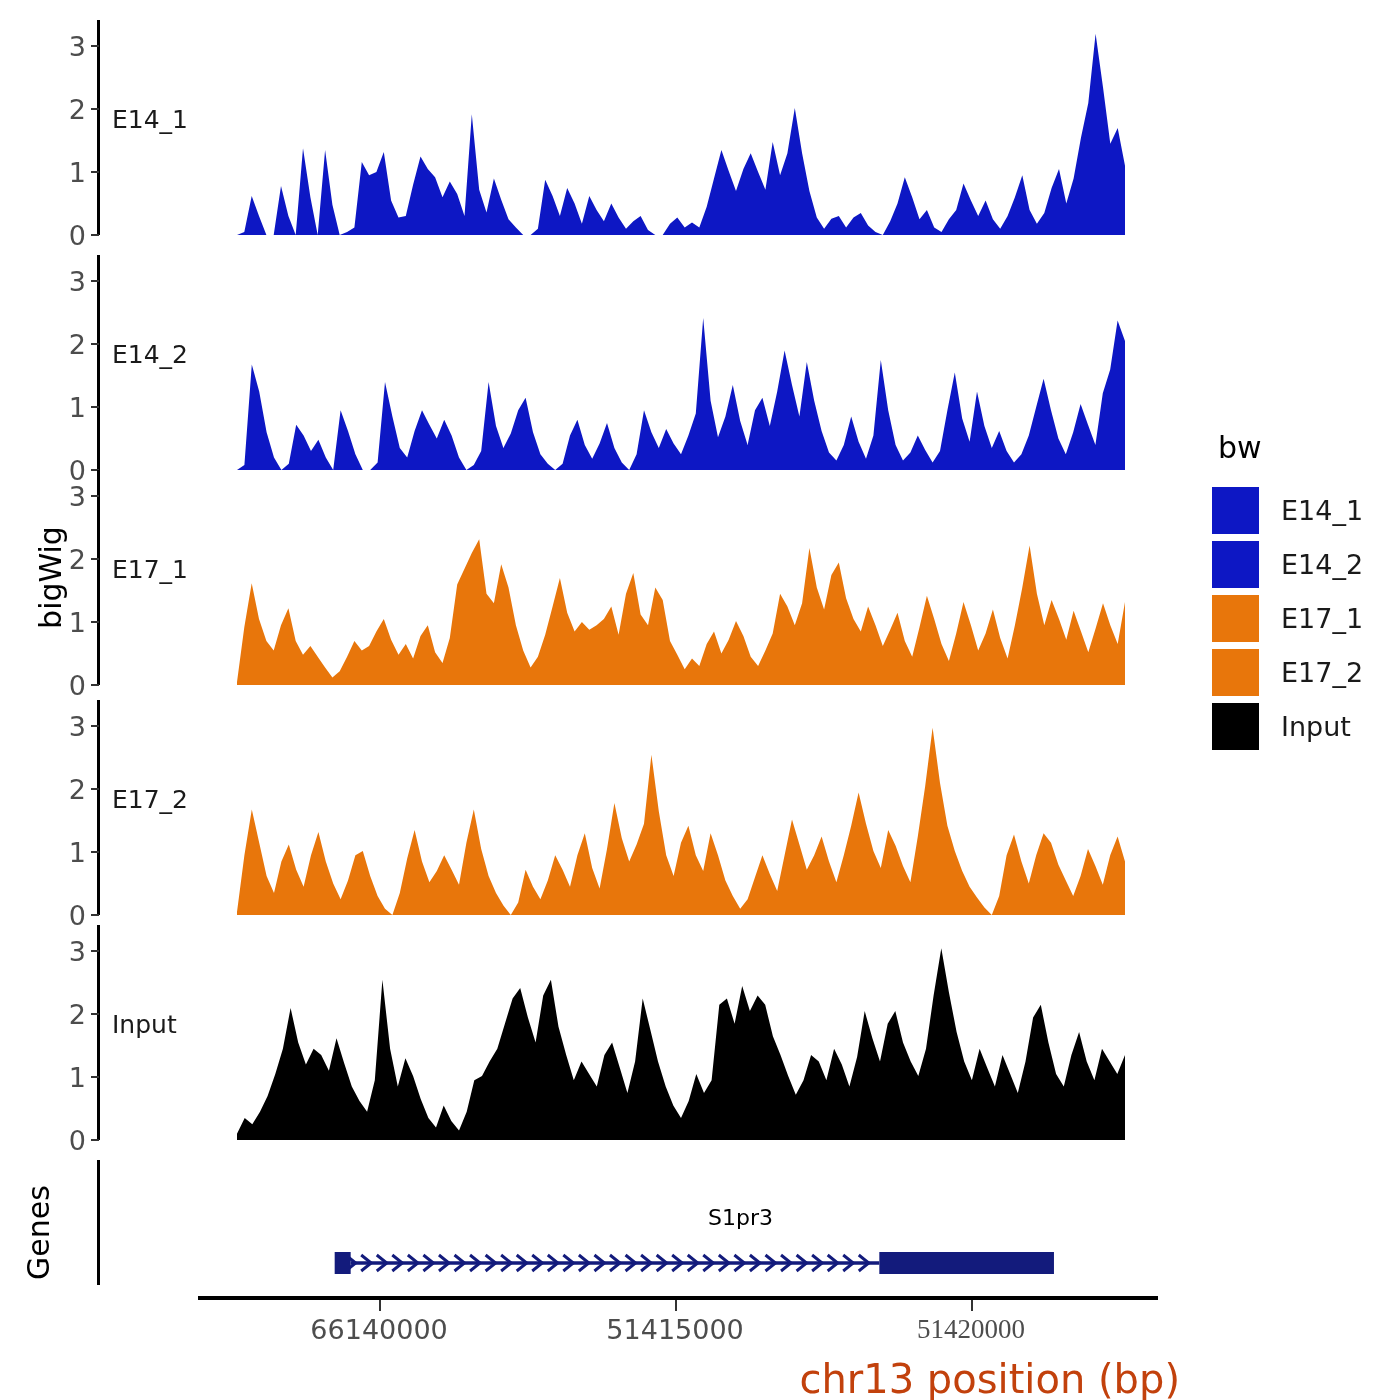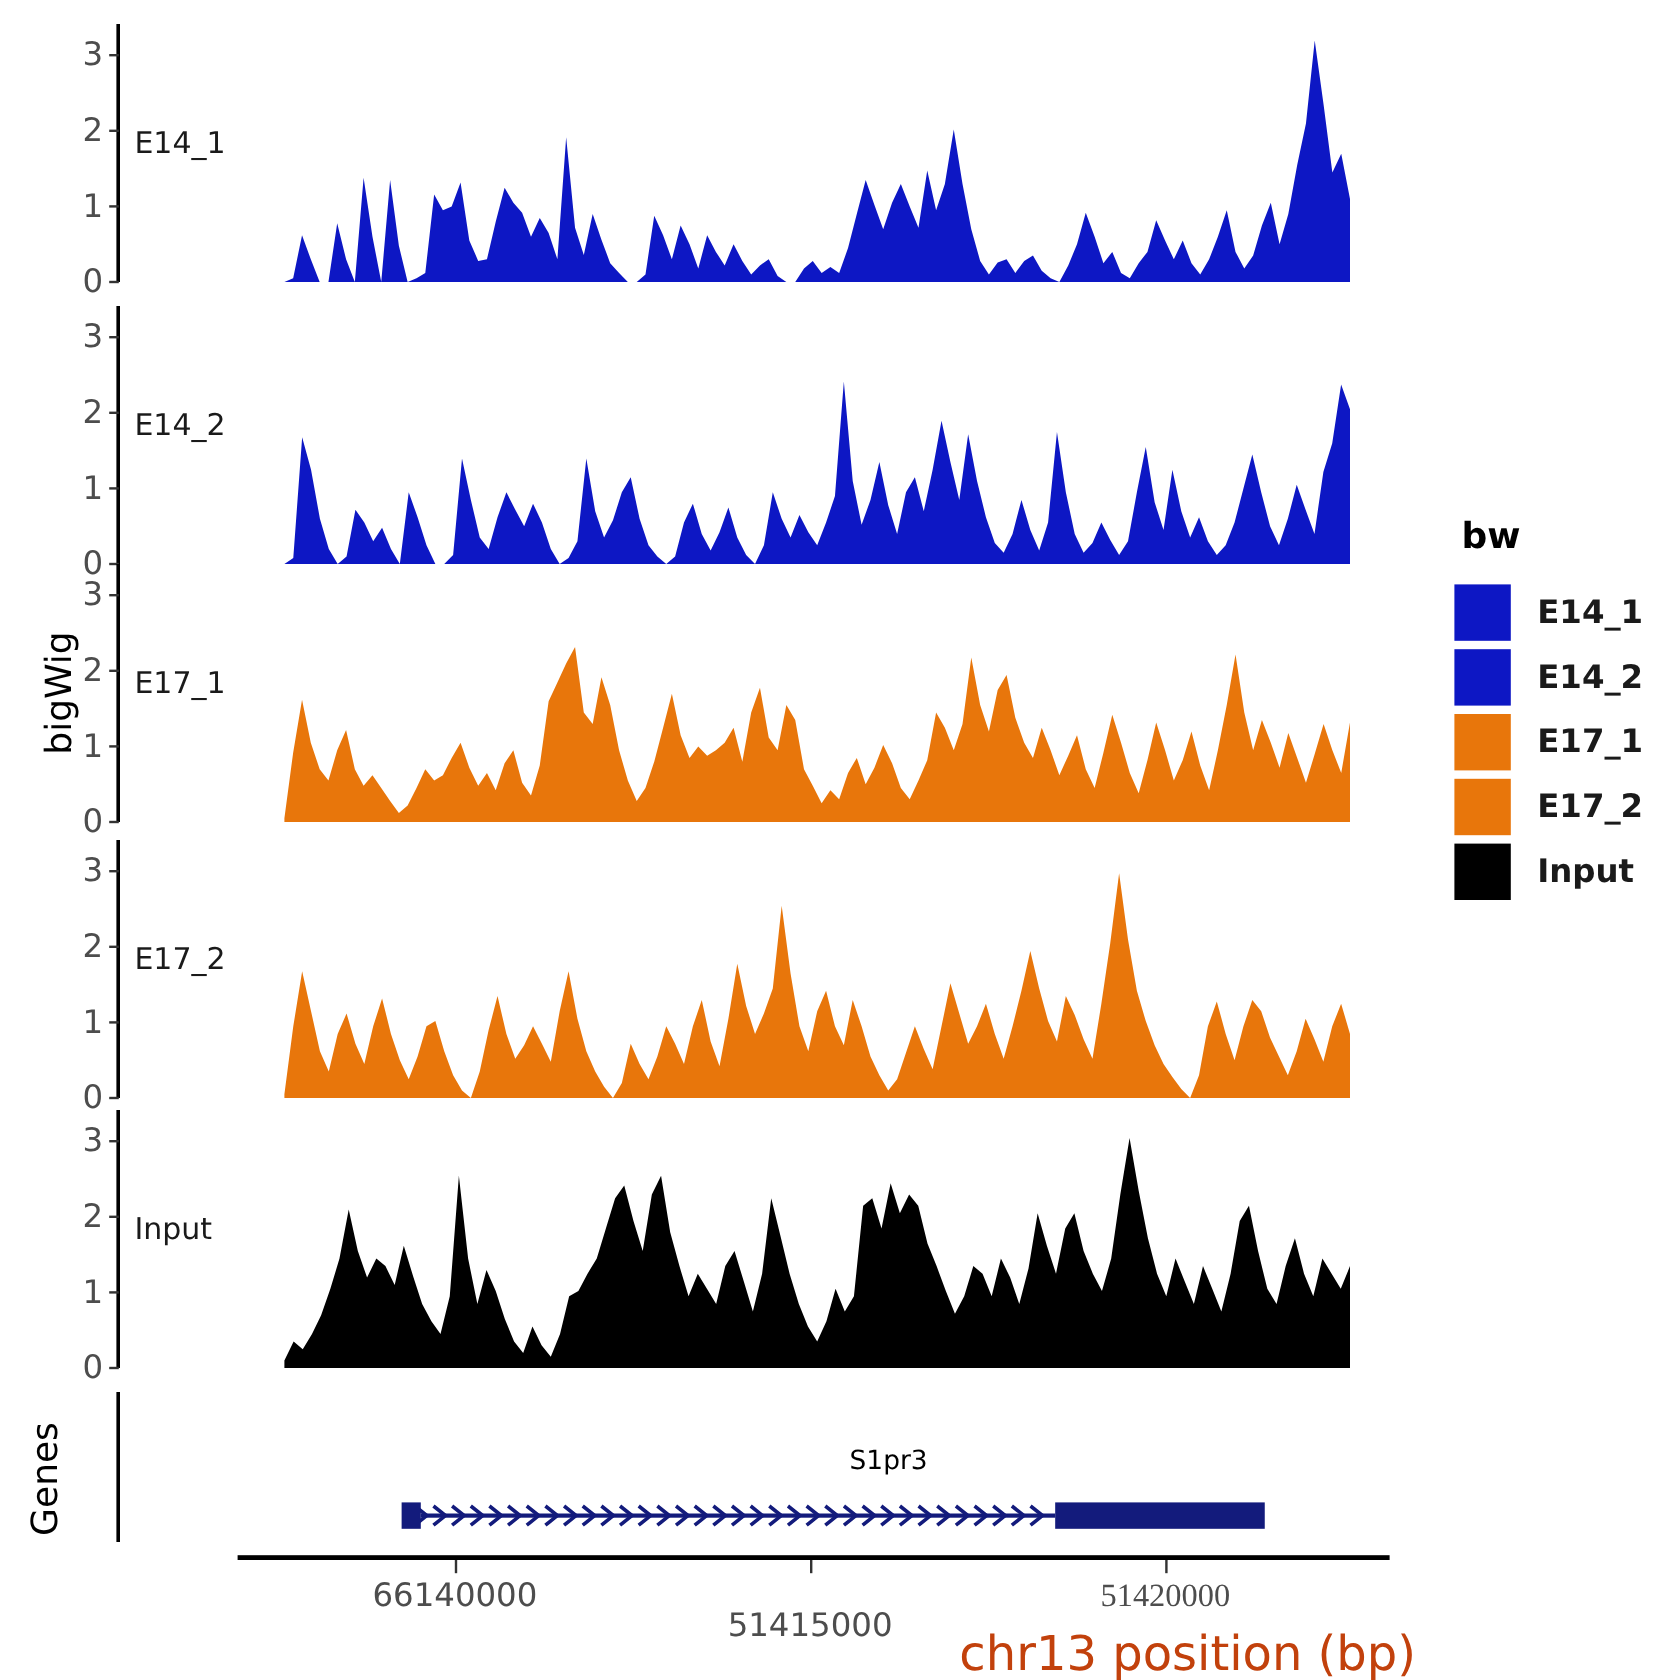--- a/index.html
+++ b/index.html
@@ -25,21 +25,21 @@
   .axis-line{position:absolute;left:97px;top:0;width:3px;background:#000;}
   .tick{position:absolute;left:91px;width:8px;height:2px;background:#333;}
   .ticklab-in{position:absolute;text-align:right;font-size:27px;color:#4d4d4d;
               transform:translateY(-50%);width:46px;left:40px;}
   .track-name{position:absolute;left:112px;font-size:25px;color:#1a1a1a;
               transform:translateY(-50%);white-space:nowrap;}
   .profile{position:absolute;left:0;top:0;width:1160px;height:100%;
            display:block;overflow:visible;}
 
   
-  #legend{position:absolute;left:1212px;top:430px;width:180px;font-weight:bold;}
+  #legend{position:absolute;left:1212px;top:430px;width:180px;}
   #legend-title{font-size:30px;color:#000;margin:0 0 18px 6px;}
   .legend-row{display:flex;align-items:center;height:54px;}
   .legend-key{width:47px;height:47px;flex:0 0 47px;}
   .legend-lab{margin-left:22px;font-size:27px;color:#1a1a1a;white-space:nowrap;}
 
   
   #gene-panel{position:absolute;left:0;top:1160px;width:1180px;height:140px;}
   #gene-axis-line{position:absolute;left:97px;top:0px;width:3px;height:125px;background:#000;}
   #gene-label{position:absolute;font-size:22px;color:#000;white-space:nowrap;
               left:708px;top:1205px;}
@@ -209,20 +209,20 @@
       <rect x="334.68" y="6" width="15.98399999999998" height="22" fill="#131B7C"></rect>
       <rect x="879.32" y="6" width="174.64" height="22" fill="#131B7C"></rect>
     </svg>
 
   <div id="xaxis">
     <div id="xaxis-line"></div>
     <div id="xticks">
         <div class="xtick" style="left: 379.08px;"></div>
         <div class="xticklab" style="left: 379.08px;">66140000</div>
         <div class="xtick" style="left: 675.08px;"></div>
-        <div class="xticklab" style="left: 675.08px; margin-top: 25px;">51415000</div>
+        <div class="xticklab" style="left: 675.08px;">51415000</div>
         <div class="xtick" style="left: 971.08px;"></div>
         <div class="xticklab" style="left: 971.08px; font-family: Liberation Serif, serif;">51420000</div>
       </div>
     <div id="xaxis-title">chr13 position (bp)</div>
   </div>
 
 </div>
 
 </body></html>

